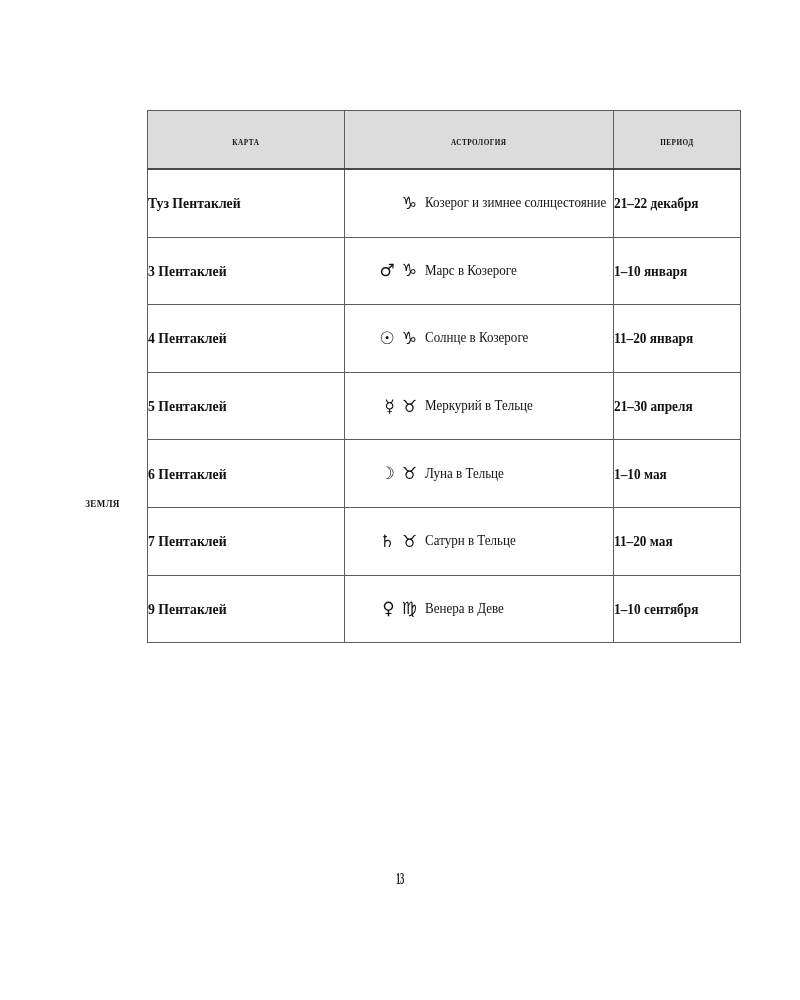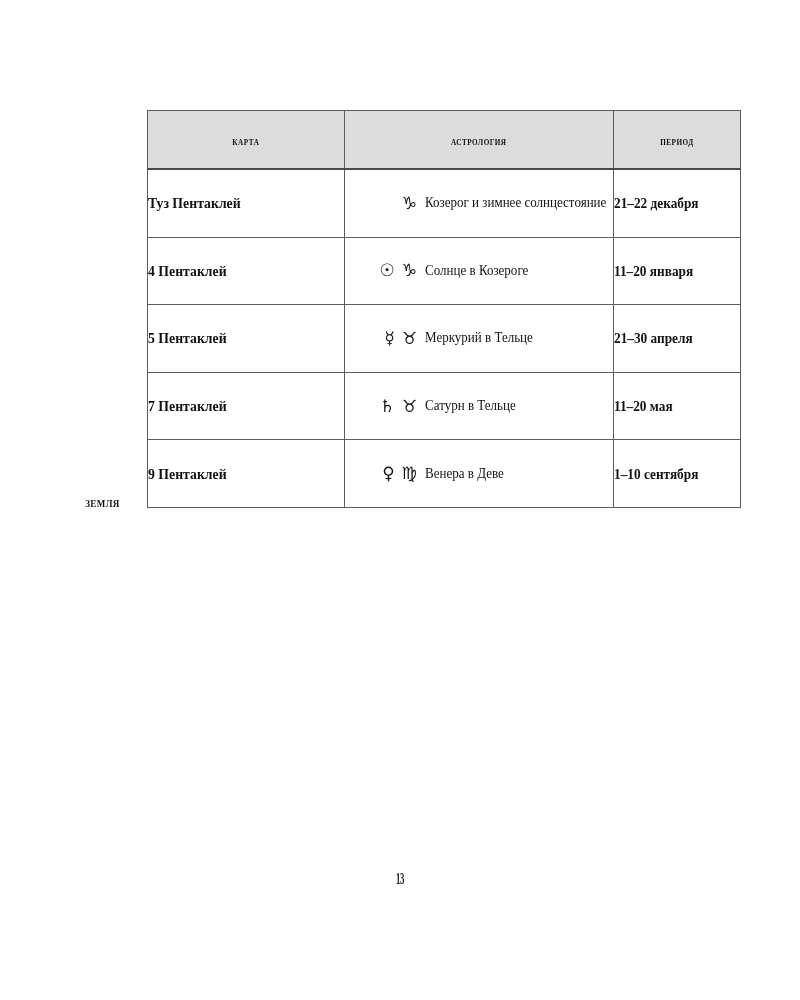--- a/index.html
+++ b/index.html
@@ -194,20 +194,37 @@
               </span>
               <span class="astro-text">Козерог и зимнее солнцестояние</span>
             </div>
           </td>
           <td class="cell-pad-l">
             <span class="period-text">21–22 декабря</span>
           </td>
         </tr>
 
 
+        <tr>
+          <td class="cell-pad-l">
+            <span class="card-text">3 Пентаклей</span>
+          </td>
+          <td>
+            <div class="astro-inner">
+              <span class="sym-box">
+                <span class="glyph">♂</span>
+                <span class="glyph">♑</span>
+              </span>
+              <span class="astro-text">Марс в Козероге</span>
+            </div>
+          </td>
+          <td class="cell-pad-l">
+            <span class="period-text">1–10 января</span>
+          </td>
+        </tr>
 
         <tr>
           <td class="cell-pad-l">
             <span class="card-text">4 Пентаклей</span>
           </td>
           <td>
             <div class="astro-inner">
               <span class="sym-box">
                 <span class="glyph">☉</span>
                 <span class="glyph">♑</span>
@@ -231,20 +248,37 @@
                 <span class="glyph">♉</span>
               </span>
               <span class="astro-text">Меркурий в Тельце</span>
             </div>
           </td>
           <td class="cell-pad-l">
             <span class="period-text">21–30 апреля</span>
           </td>
         </tr>
 
+        <tr>
+          <td class="cell-pad-l">
+            <span class="card-text">6 Пентаклей</span>
+          </td>
+          <td>
+            <div class="astro-inner">
+              <span class="sym-box">
+                <span class="glyph">☽</span>
+                <span class="glyph">♉</span>
+              </span>
+              <span class="astro-text">Луна в Тельце</span>
+            </div>
+          </td>
+          <td class="cell-pad-l">
+            <span class="period-text">1–10 мая</span>
+          </td>
+        </tr>
 
         <tr>
           <td class="cell-pad-l">
             <span class="card-text">7 Пентаклей</span>
           </td>
           <td>
             <div class="astro-inner">
               <span class="sym-box">
                 <span class="glyph">♄</span>
                 <span class="glyph">♉</span>

